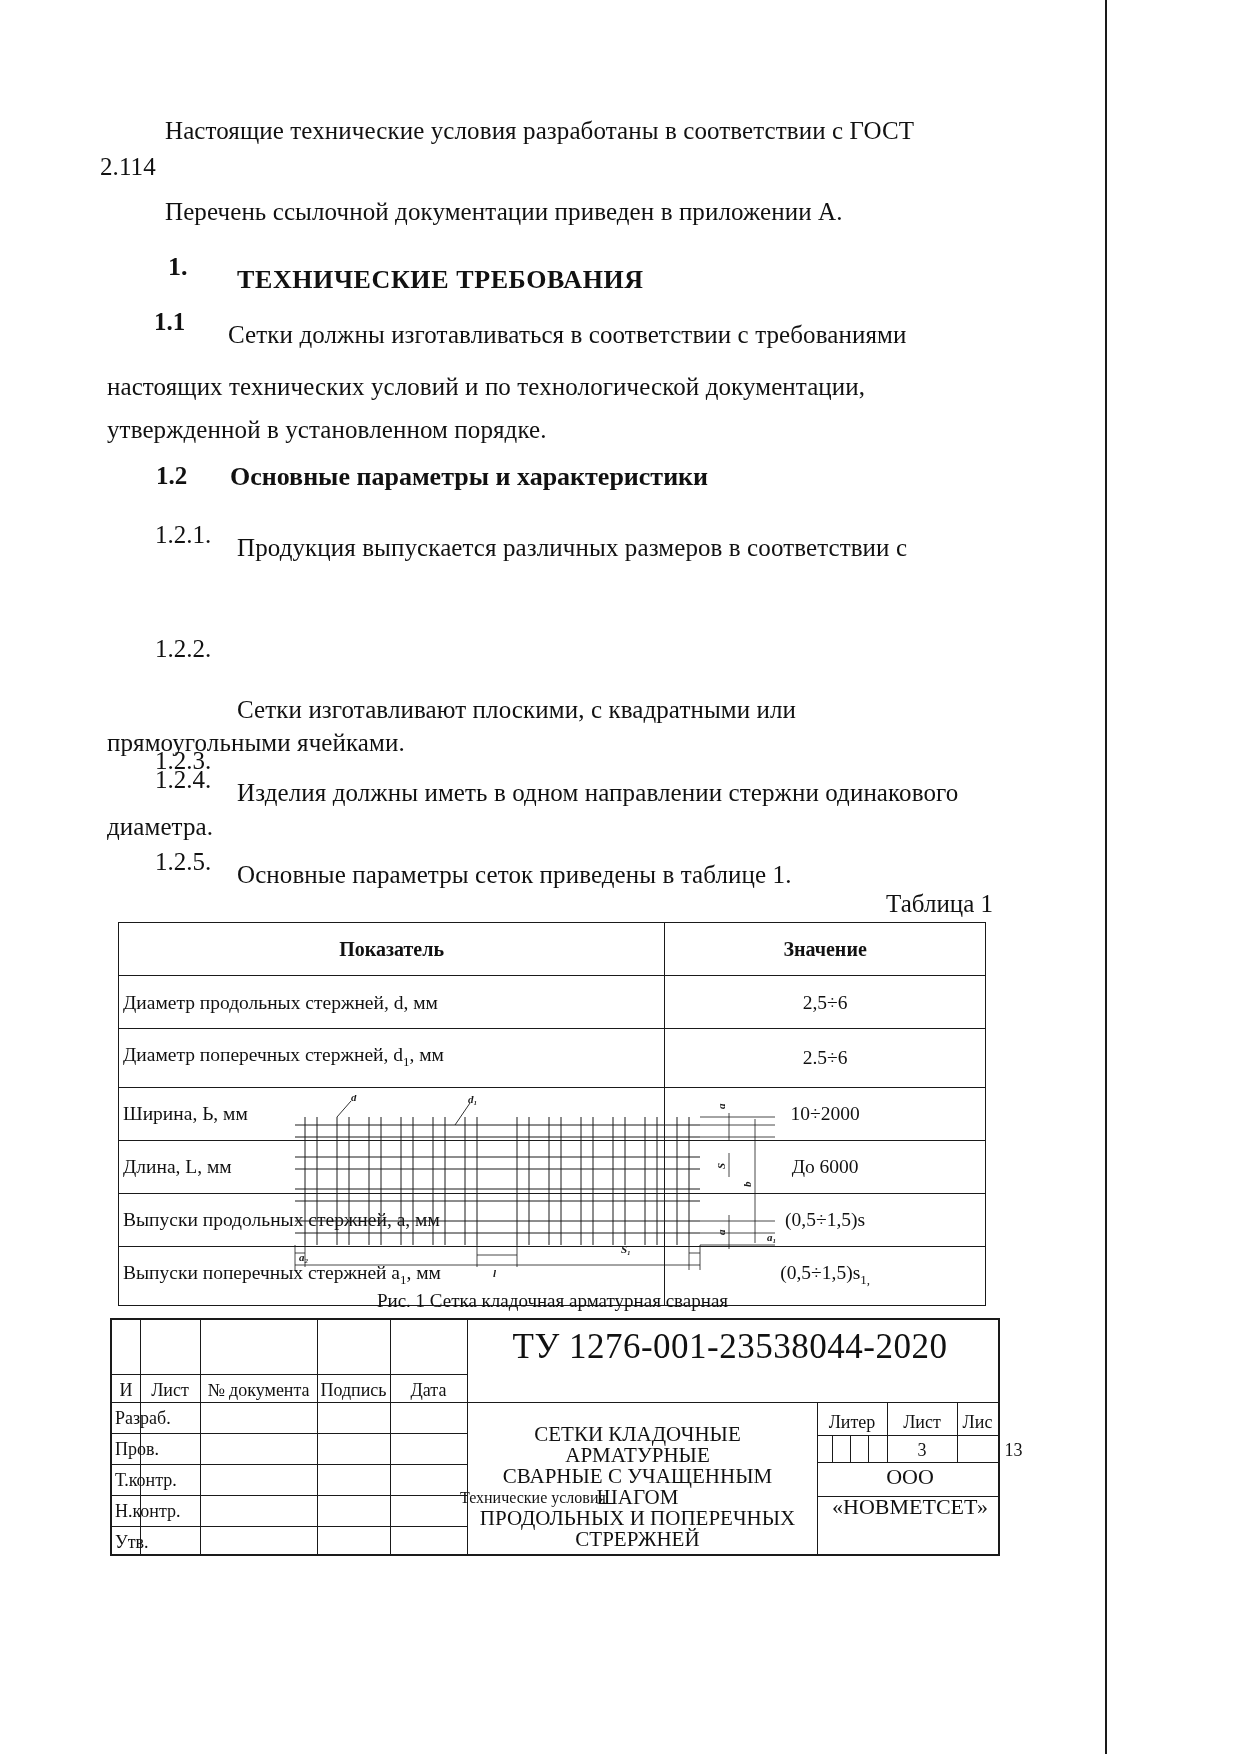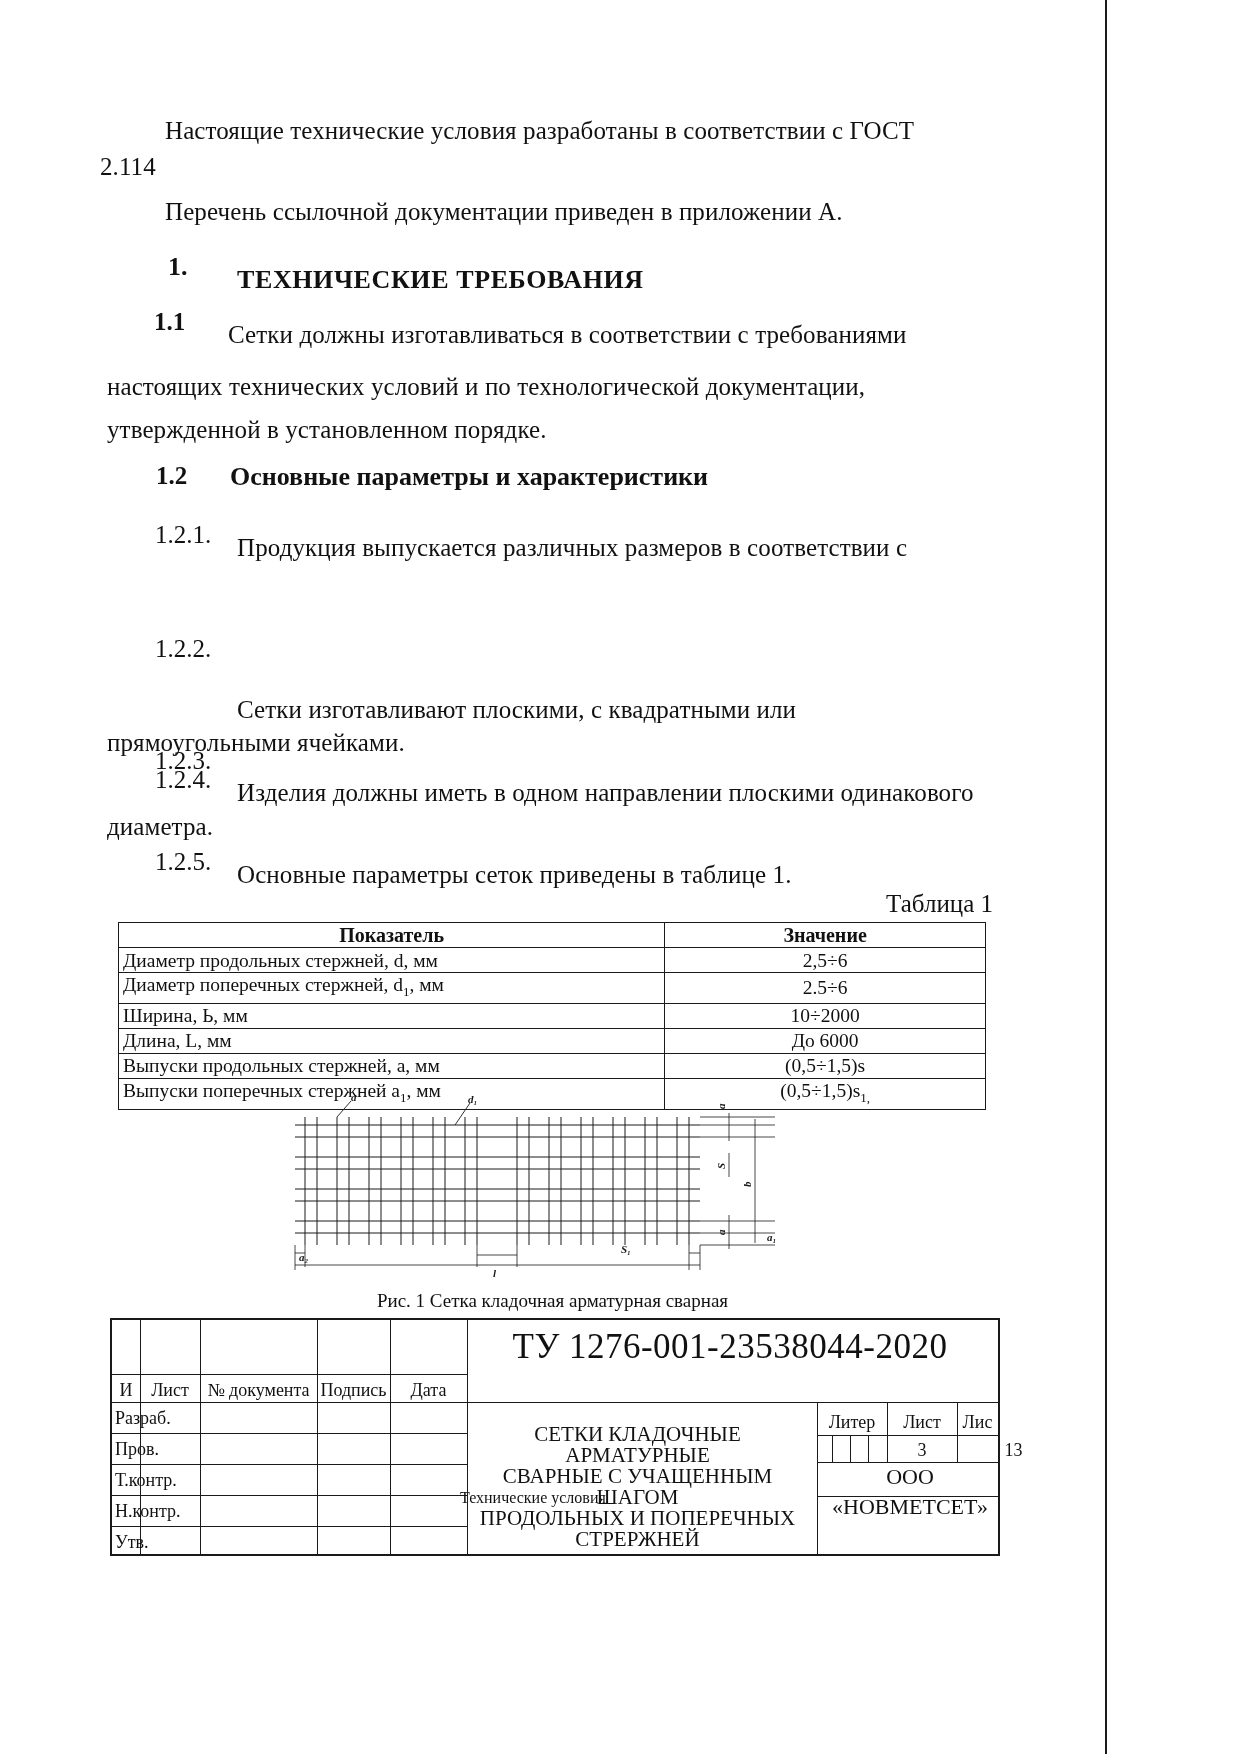--- a/index.html
+++ b/index.html
@@ -101,21 +101,21 @@
     position: absolute;
     left: 118px;
     top: 922px;
     width: 868px;
     border-collapse: collapse;
     font-size: 19.5px;
   }
   .params-table th,
   .params-table td {
     border: 1.3px solid #1a1a1a;
-    padding: 1px 4px;
+    padding: 15px 4px;
     height: 22px;
     line-height: 21px;
   }
   .params-table th {
     text-align: center;
     font-weight: bold;
     font-size: 20px;
   }
   .params-table td.label { text-align: left; width: 63%; }
   .params-table td.value { text-align: center; }
@@ -227,21 +227,21 @@
   <div class="num n121">1.2.1.</div>
   <div class="para p121">Продукция выпускается различных размеров в соответствии с</div>
 
   <div class="num n122">1.2.2.</div>
 
   <div class="num n123">1.2.3.</div>
   <div class="para p123">Сетки изготавливают плоскими, с квадратными или</div>
   <div class="para p123b">прямоугольными ячейками.</div>
 
   <div class="num n124">1.2.4.</div>
-  <div class="para p124">Изделия должны иметь в одном направлении плоскими одинакового</div>
+  <div class="para p124">Изделия должны иметь в одном направлении стержни одинакового</div>
   <div class="para p124b">диаметра.</div>
 
   <div class="num n125">1.2.5.</div>
   <div class="para p125">Основные параметры сеток приведены в таблице 1.</div>
 
   <div class="table-caption">Таблица 1</div>
 
   <table class="params-table">
     <thead>
       <tr>

